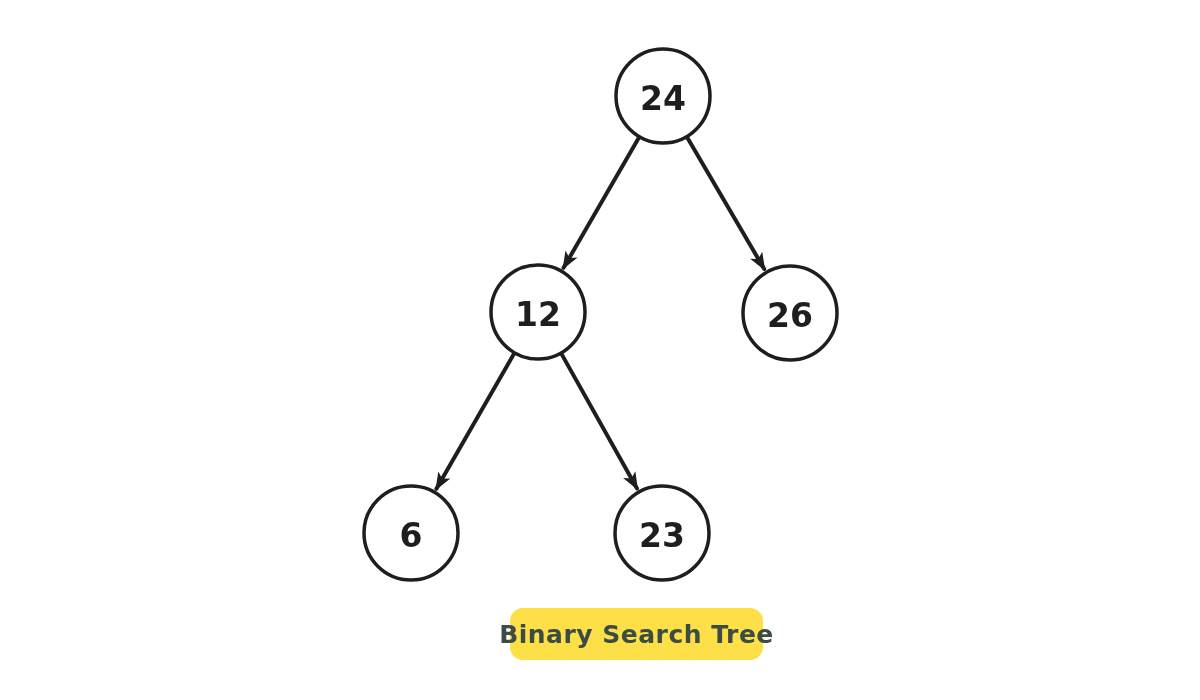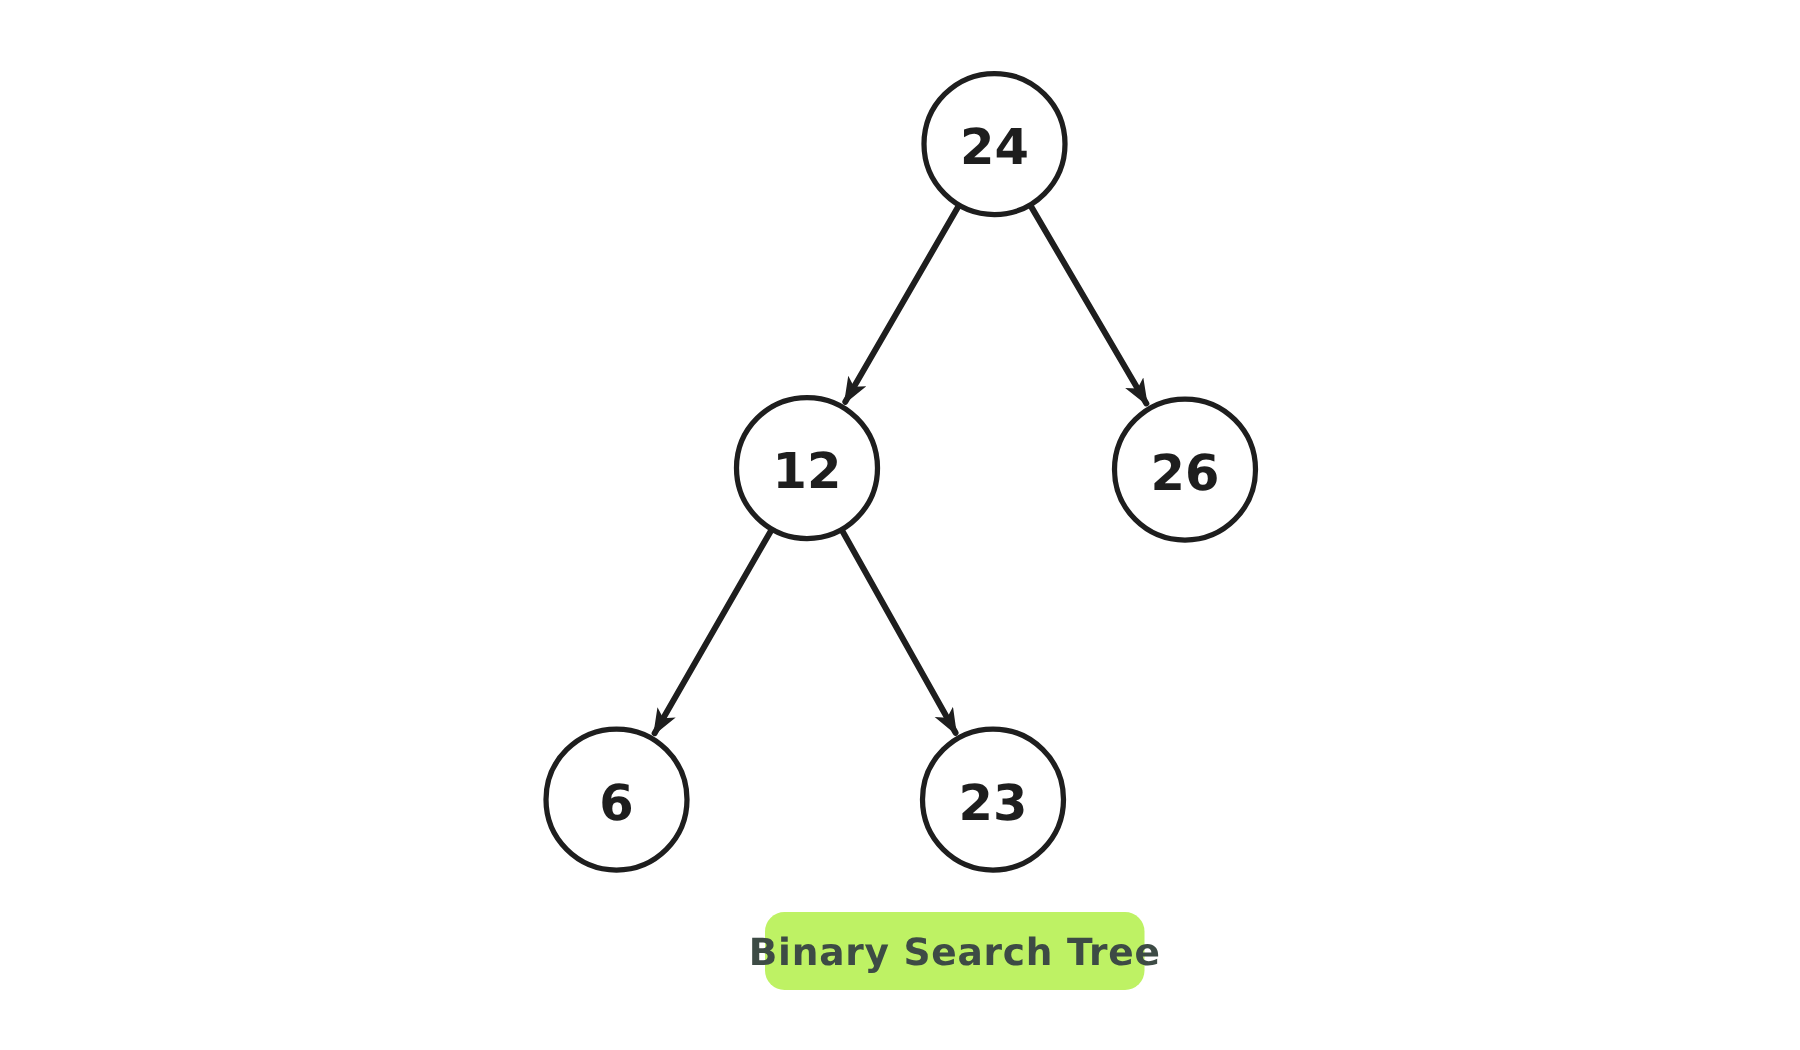--- a/index.html
+++ b/index.html
@@ -83,16 +83,16 @@
           <circle cx="411" cy="533" r="47" class="node-circle" stroke="#1e1e1e"></circle>
           <text x="411" y="535" class="node-label" fill="#1e1e1e">6</text>
         </g>
         <g>
           <circle cx="662" cy="533" r="47" class="node-circle" stroke="#1e1e1e"></circle>
           <text x="662" y="535" class="node-label" fill="#1e1e1e">23</text>
         </g>
       </g>
   </svg>
 
-  <div id="caption" style="background: #bef264; color: rgb(61, 75, 69);">
+  <div id="caption" style="background: #fde047; color: rgb(61, 75, 69);">
     <span>Binary Search Tree</span>
   </div>
 </div>
 
 </body></html>

